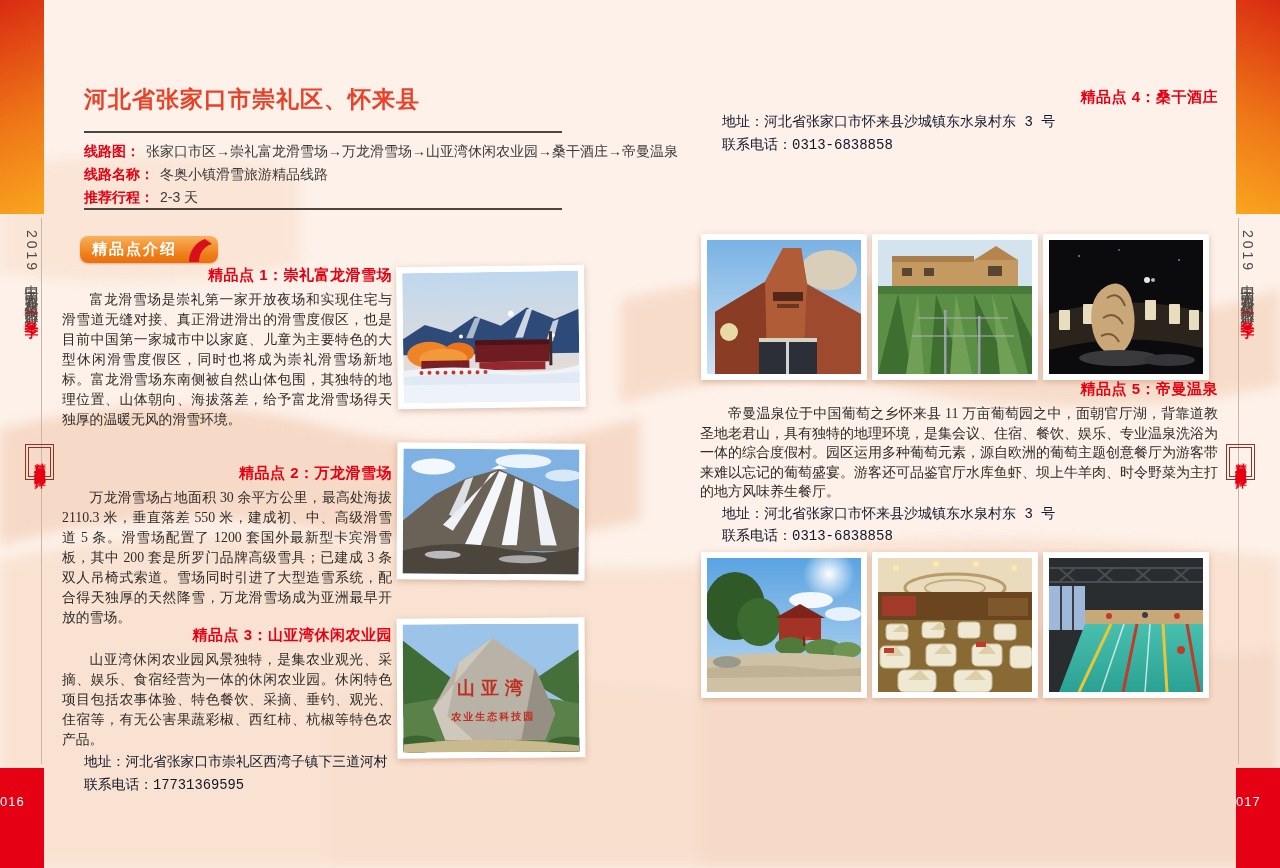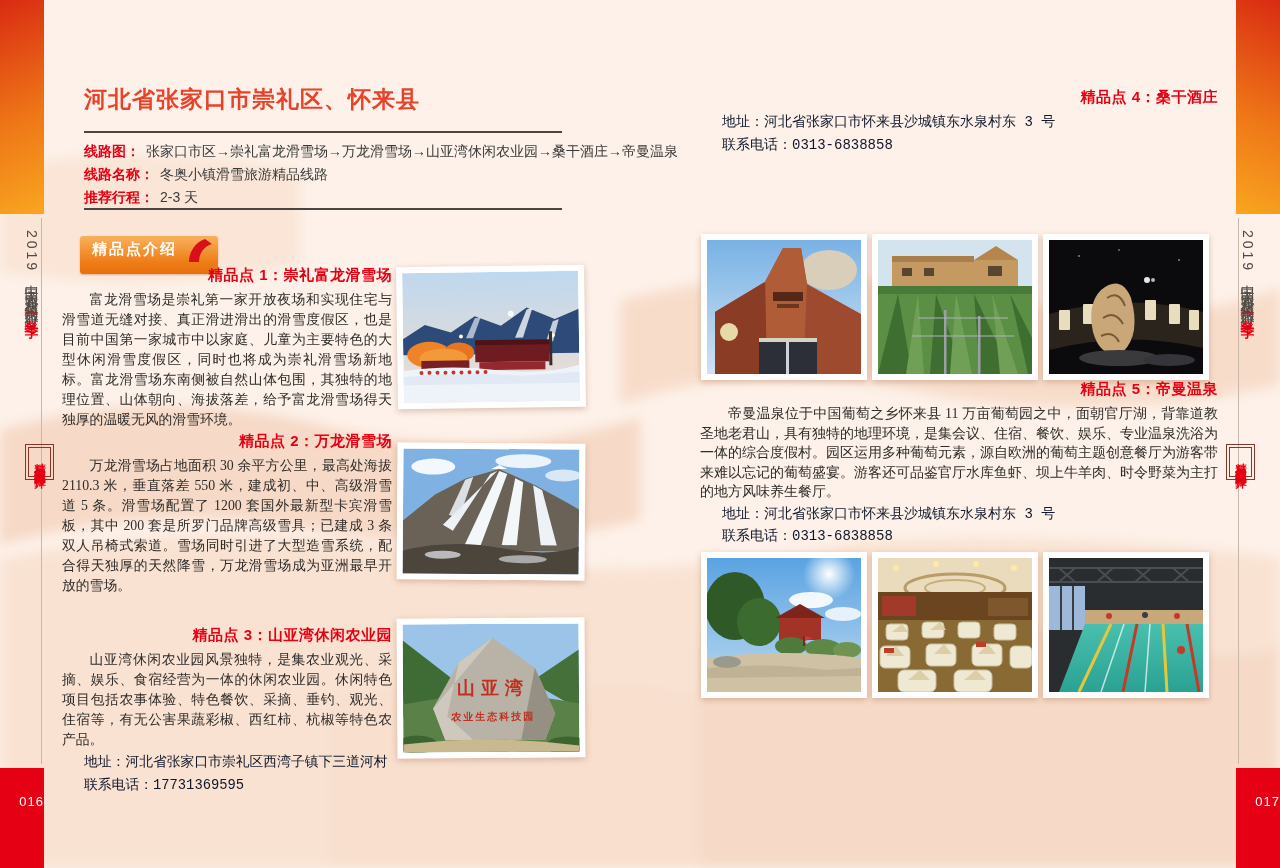--- a/index.html
+++ b/index.html
@@ -24,52 +24,52 @@
   .vert-box{
     position:absolute;top:444px;border:1px solid #8a342a;padding:2px;background:rgba(255,255,255,.0);
   }
   .vert-box.left{left:25px}.vert-box.right{right:25px}
   .vert-box-inner{
     border:1px solid #8a342a;padding:6px 3px;
     writing-mode:vertical-rl;font-size:11.5px;font-weight:bold;color:#e60012;letter-spacing:2px;
   }
   .page-num{
     position:absolute;top:768px;width:44px;height:100px;background:#e60013;
-    color:#fff;font-size:13px;letter-spacing:1px;text-align:right;
+    color:#fff;font-size:13px;letter-spacing:1px;text-align:left;
   }
   .page-num.left{left:0}.page-num.right{right:0}
   .page-num span{display:inline-block;margin-top:26px;}
   
   .page-title{
     position:absolute;left:84px;top:84px;font-size:23px;font-weight:bold;color:#e8432a;letter-spacing:1px;
   }
   .rule{position:absolute;left:84px;width:478px;height:1.5px;background:#4a4540;}
   .rule.r1{top:131px}.rule.r2{top:208px}
   .route-box{position:absolute;left:84px;top:140px;font-size:14px;line-height:23px;color:#3a3a3a;}
   .route-row .lbl{color:#e60012;font-weight:bold;margin-right:6px;}
   .badge{
-    position:absolute;left:80px;top:236px;width:138px;height:38px;border-radius:3px;
+    position:absolute;left:80px;top:236px;width:138px;height:27px;border-radius:8px;
     background:linear-gradient(180deg,#f8b15c 0%,#ee7d16 70%,#e96f10 100%);
     box-shadow:0 1px 2px rgba(160,80,20,.35);
   }
   .badge-label{
     position:absolute;left:12px;top:4px;color:#fff;font-size:15px;font-weight:bold;letter-spacing:2px;
   }
   .badge-swoosh{position:absolute;right:3px;top:1px;}
   .spot-heading{font-size:15px;font-weight:bold;color:#e60012;letter-spacing:.5px;text-align:right;}
   .spot-body{
     font-family:"Liberation Serif",serif;color:#2e2b29;text-align:justify;text-indent:2em;
   }
   .spot-line{font-family:Liberation Mono, monospace;color:#0f172a;}
   
   .lspot{position:absolute;left:62px;width:330px;}
   .lspot .spot-heading{margin-left:22px;margin-bottom:5px;}
   .lspot .spot-body{font-size:13.8px;line-height:20px;}
   .lspot .spot-line{font-size:13.8px;line-height:21px;margin-left:22px;margin-top:2px;}
-  .s1{top:266px}.s2{top:432px}.s3{top:626px}
+  .s1{top:266px}.s2{top:464px}.s3{top:626px}
   
   .rspot{position:absolute;left:700px;width:518px;}
   .rspot .spot-heading{margin-left:22px;margin-bottom:5px;}
   .rspot .spot-body{font-size:14px;line-height:19.5px;}
   .rspot .spot-line{font-size:14px;line-height:20.5px;margin-left:22px;margin-top:2px;}
   .s4{top:88px}.s5{top:380px}
   
   .frame{
     position:absolute;background:#fff;padding:6px;
     box-shadow:0 2px 6px rgba(170,110,80,.4);

